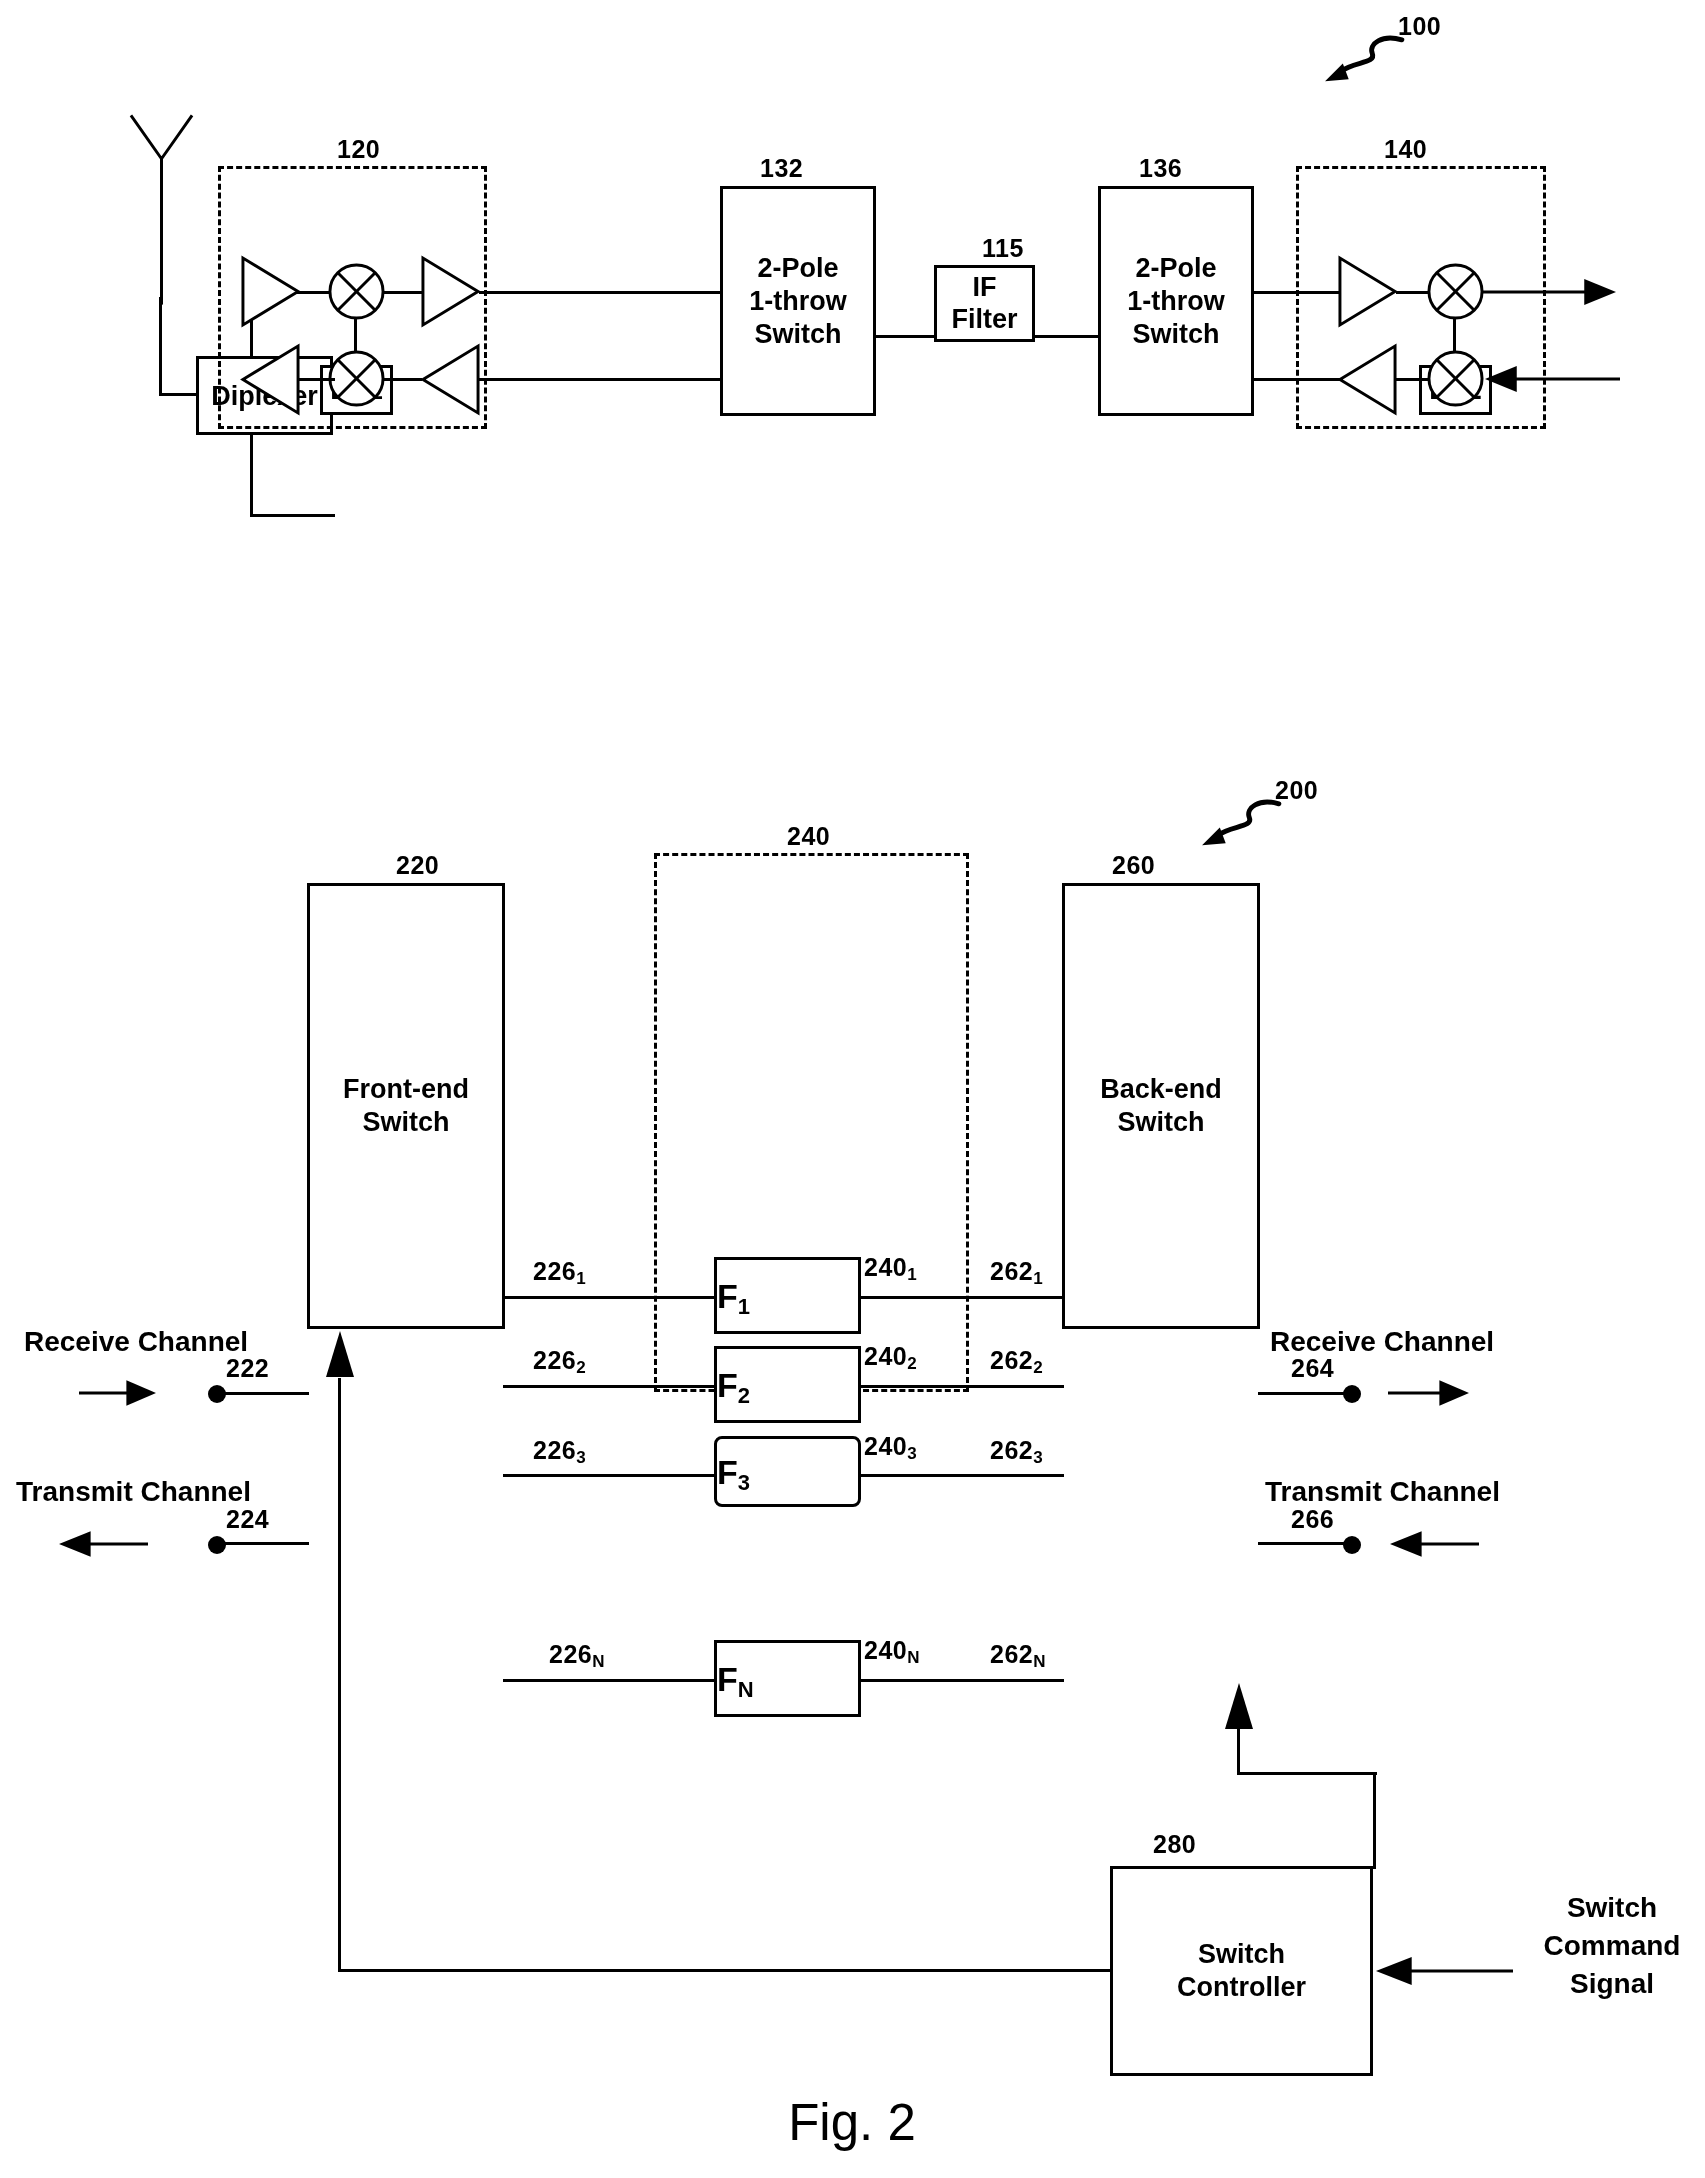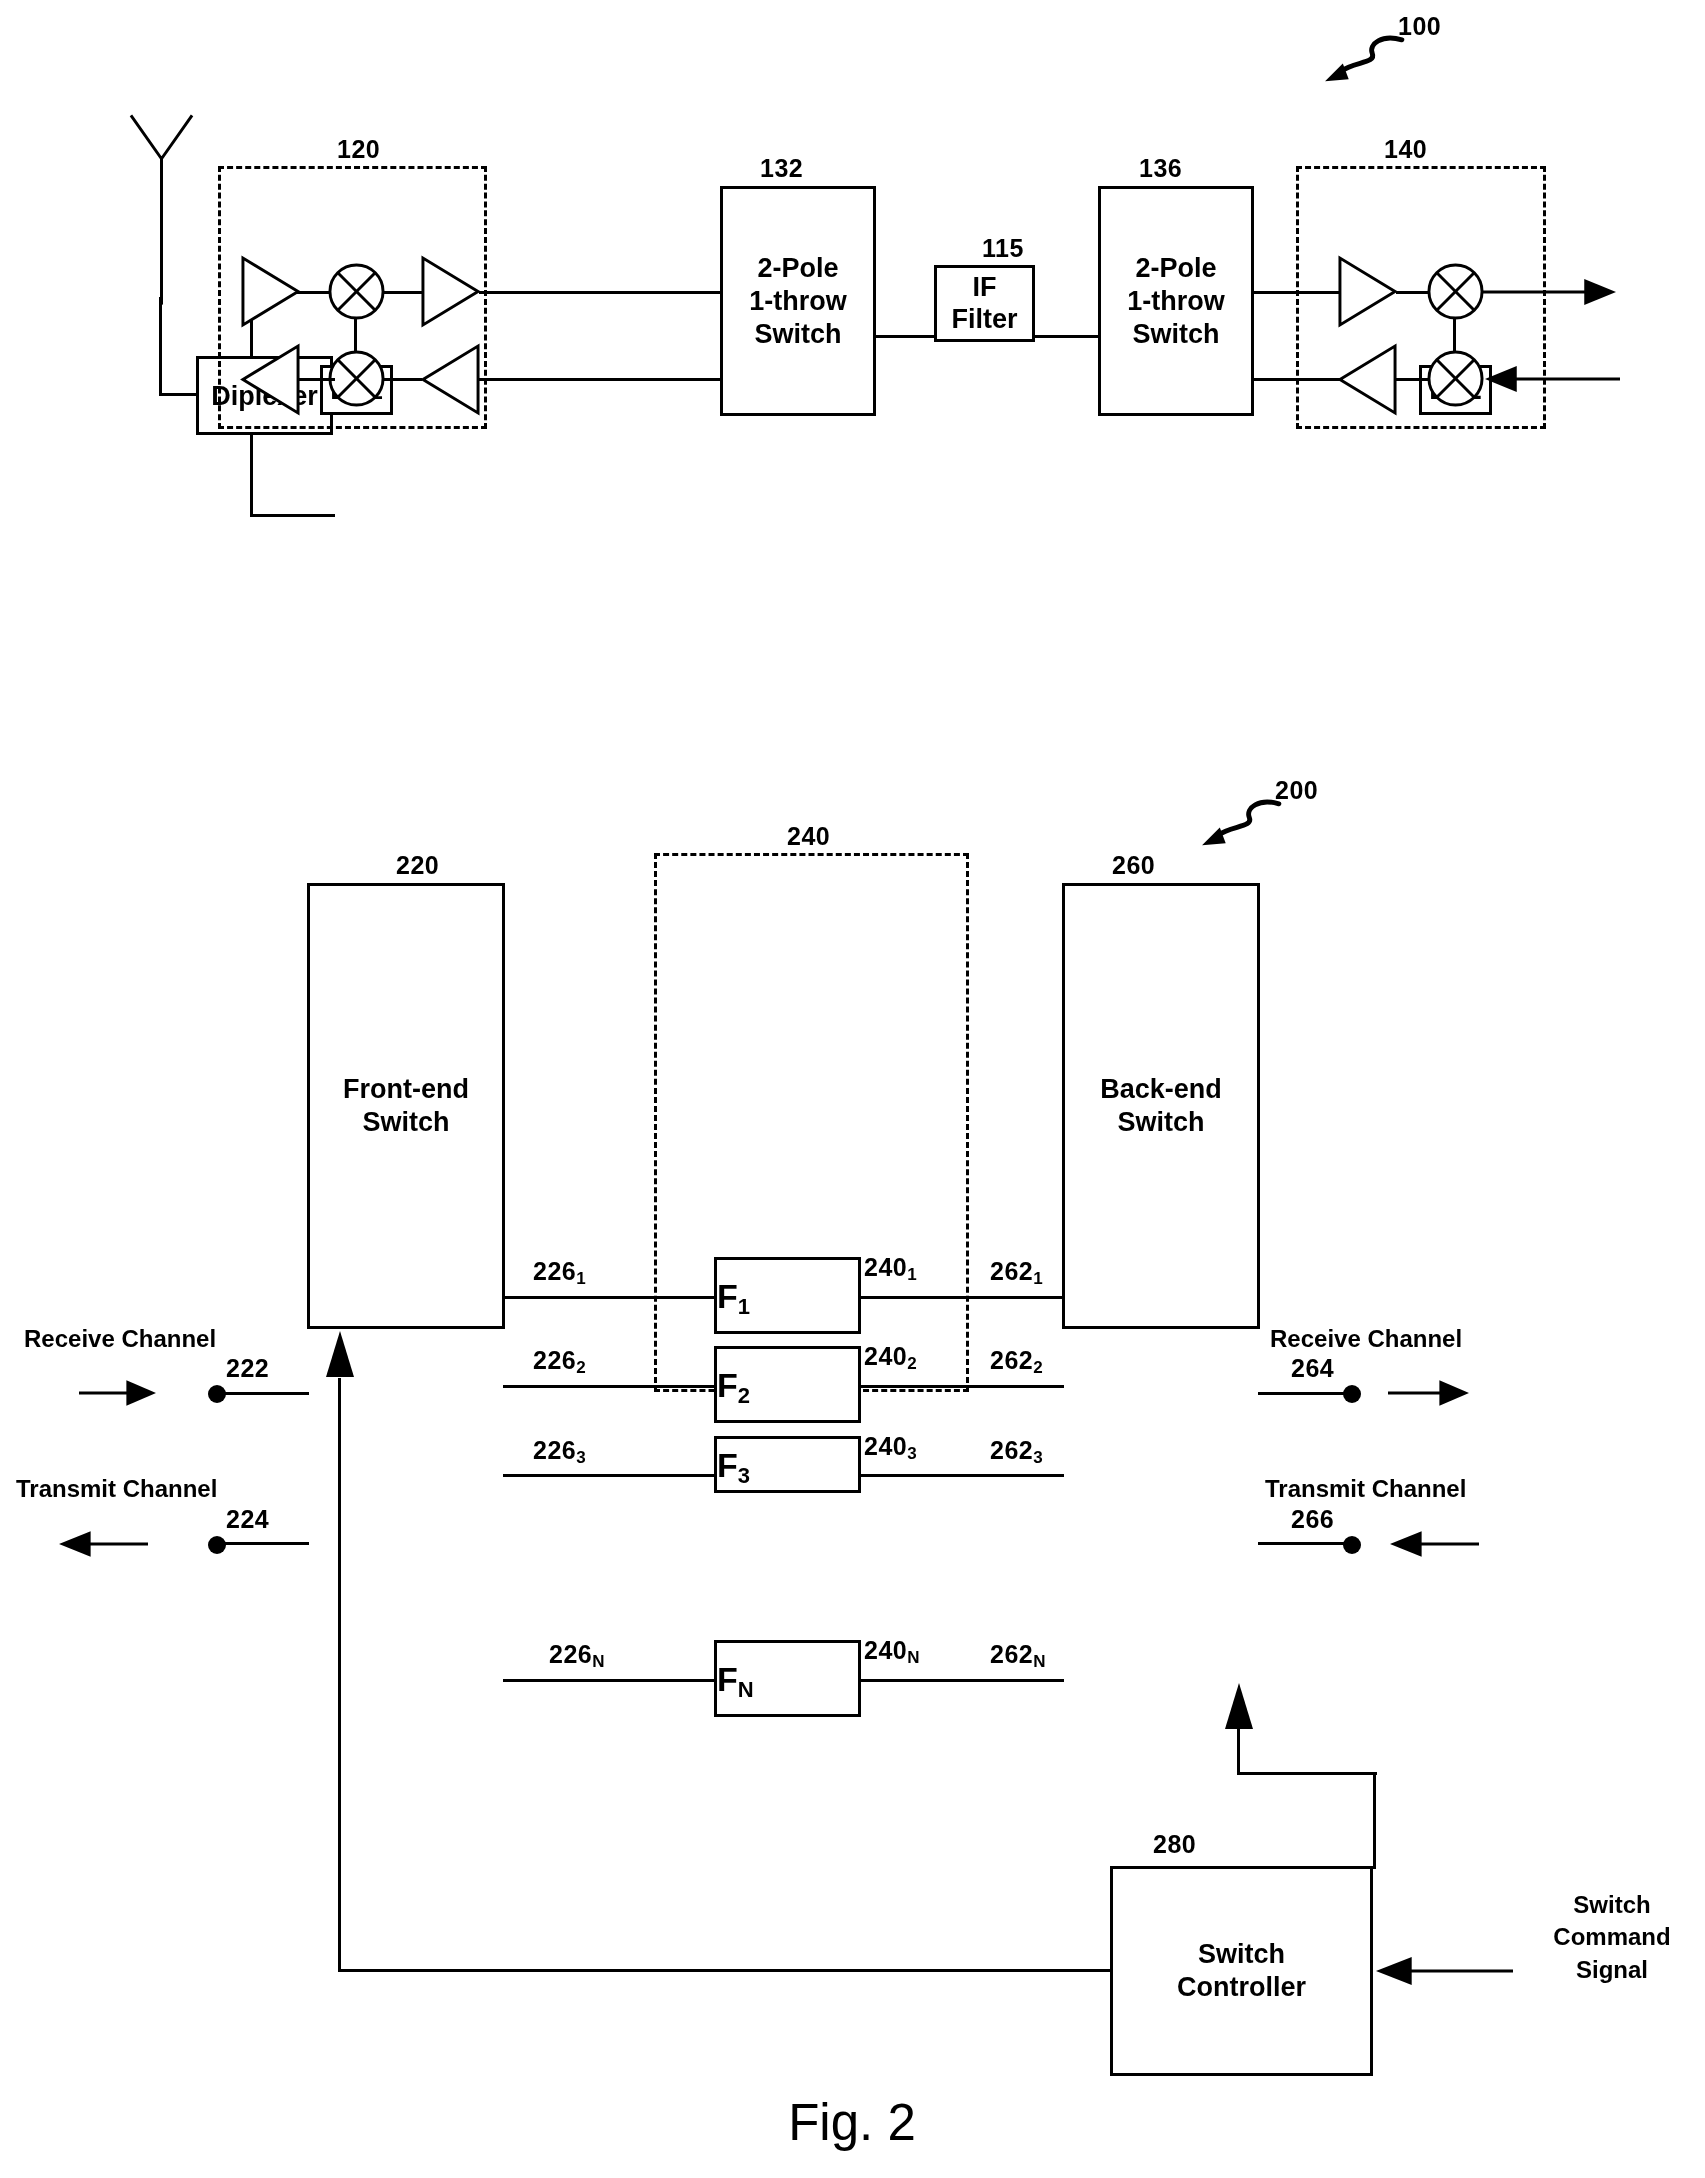--- a/index.html
+++ b/index.html
@@ -41,21 +41,21 @@
   .boxlabel {
     font-family: "Liberation Sans", sans-serif;
     font-size: 27px;
     font-weight: bold;
     text-align: center;
     line-height: 1.22;
     white-space: nowrap;
   }
   .chanlabel {
     font-family: "Liberation Sans", sans-serif;
-    font-size: 24px;
+    font-size: 28px;
     font-weight: bold;
     white-space: nowrap;
     line-height: 1.35;
   }
   .filterlabel {
     font-family: "Liberation Sans", sans-serif;
     font-size: 34px;
     font-weight: bold;
     line-height: 1;
     white-space: nowrap;
@@ -339,21 +339,21 @@
     </div>
     <div class="abs hline" style="left:859px;top:1385px;width:205px;"></div>
     <div class="abs ref" style="left:990px;top:1348px;">
       <span>262</span><sub>2</sub>
     </div>
 
     <div class="abs hline" style="left:503px;top:1474px;width:212px;"></div>
     <div class="abs ref" style="left:533px;top:1438px;">
       <span>226</span><sub>3</sub>
     </div>
-    <div class="solidbox abs" style="left:714px;top:1436px;width:147px;height:57px;">
+    <div class="solidbox abs" style="left:714px;top:1436px;width:147px;height:71px;border-radius:8px;">
       <div class="boxtext filterlabel">
         <span>F</span><sub>3</sub>
       </div>
     </div>
     <div class="abs ref" style="left:864px;top:1434px;">
       <span>240</span><sub>3</sub>
     </div>
     <div class="abs hline" style="left:859px;top:1474px;width:205px;"></div>
     <div class="abs ref" style="left:990px;top:1438px;">
       <span>262</span><sub>3</sub>

